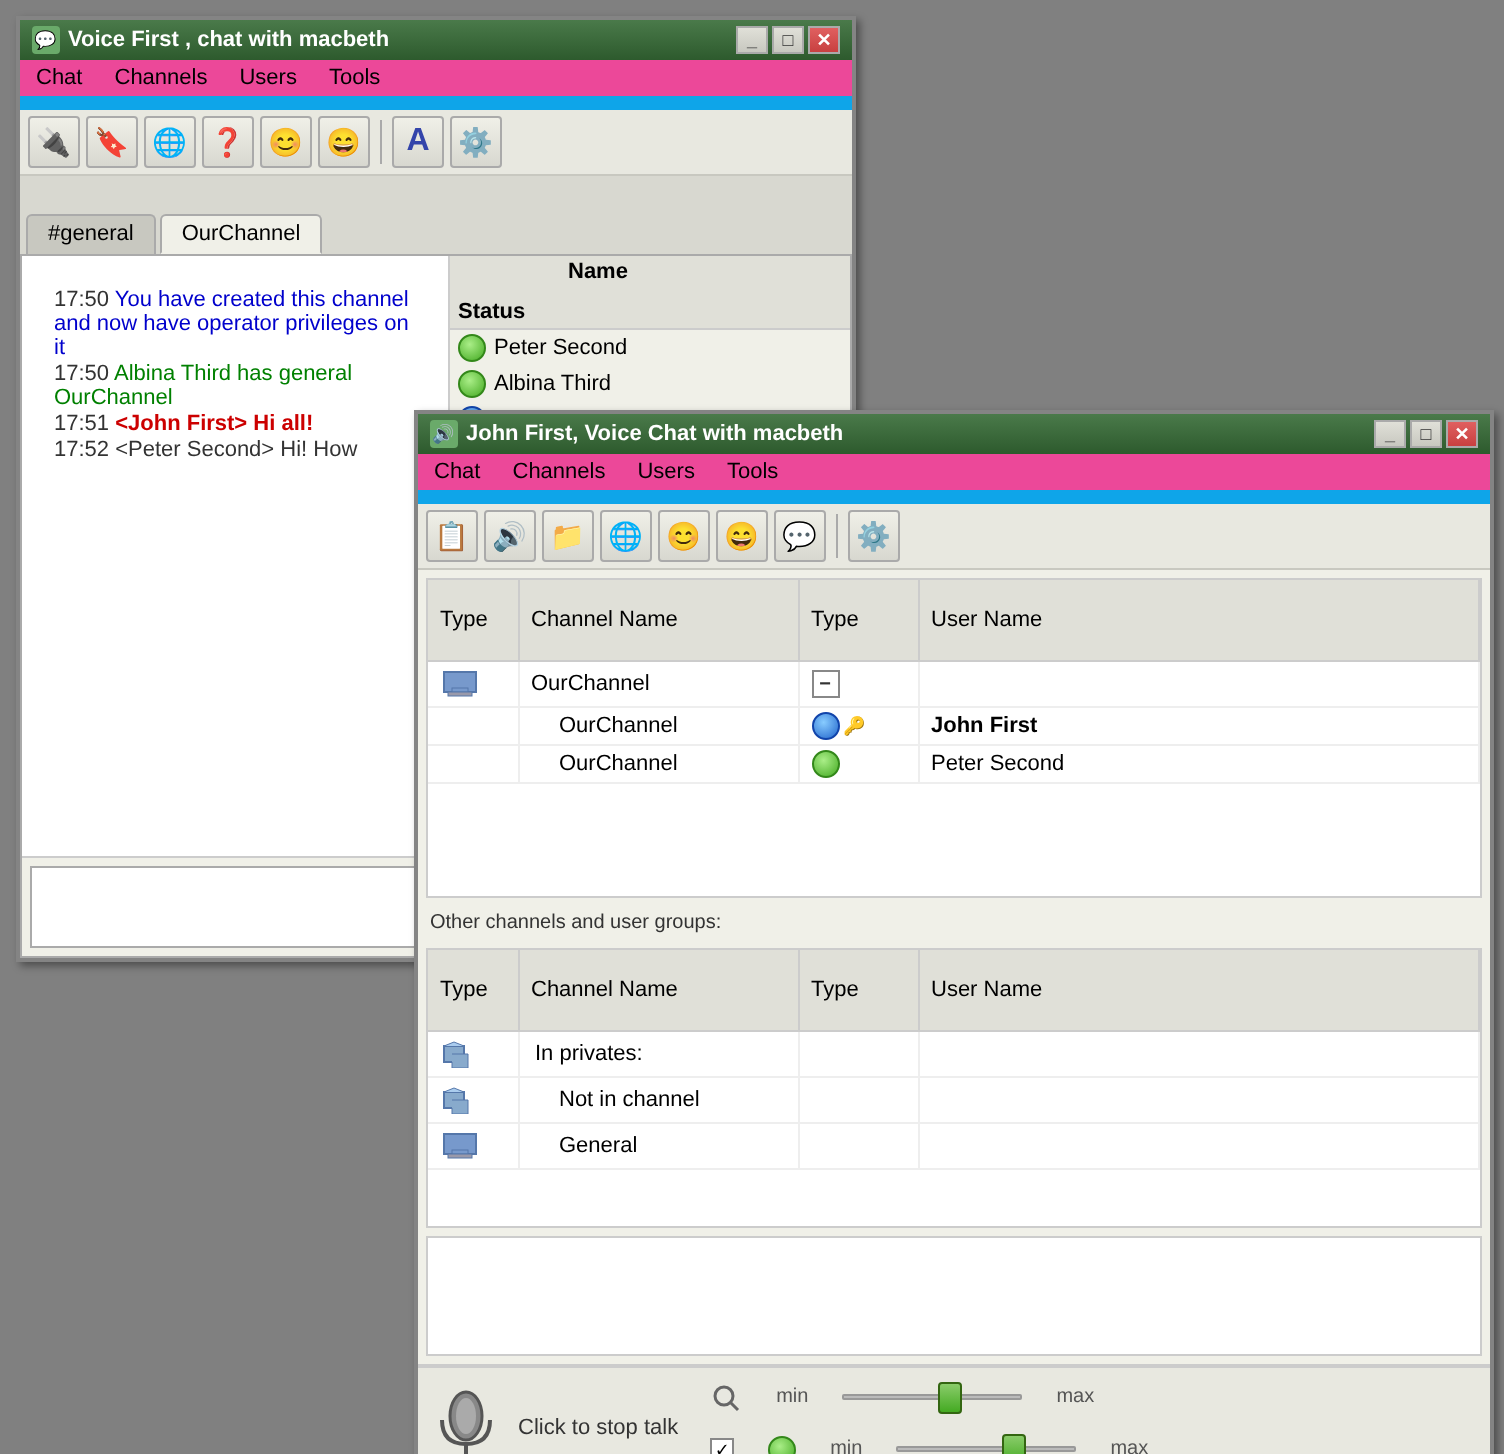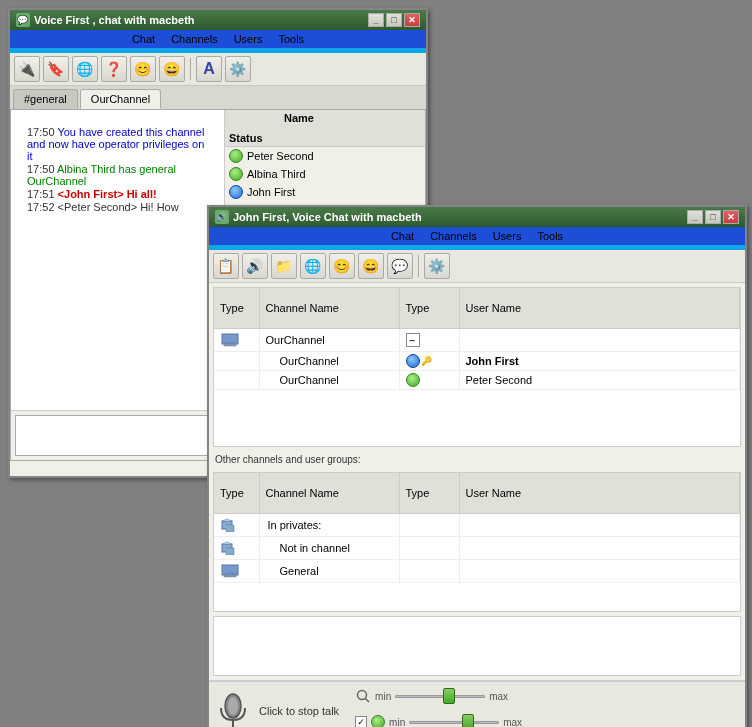--- a/index.html
+++ b/index.html
@@ -61,26 +61,25 @@
       align-items: center;
       justify-content: center;
       color: #333;
       font-weight: bold;
     }
 
     .title-btn.close { background: linear-gradient(to bottom, #e06060, #c84040); color: white; }
 
     
     .menu-bar {
-      background: #1d4ed8;
-      border-bottom: 5px solid #0ea5e9;
+      background: #ec4899;
+      border-bottom: 7px solid #0ea5e9;
       display: flex;
       padding: 2px 4px;
       gap: 8px;
-      justify-content: center;
     }
 
     .menu-item {
       font-size: 11px;
       color: #000;
       padding: 1px 4px;
       cursor: pointer;
     }
 
     
@@ -111,21 +110,21 @@
       width: 1px;
       height: 22px;
       background: #aaa;
       margin: 0 2px;
     }
 
     
     .tab-bar {
       background: #d8d8d0;
       display: flex;
-      padding: 3px 3px 0;
+      padding: 19px 3px 0;
       gap: 2px;
     }
 
     .tab {
       padding: 3px 10px;
       border: 1px solid #aaa;
       border-bottom: none;
       background: #c8c8c0;
       cursor: pointer;
       font-size: 11px;
@@ -275,21 +274,21 @@
       background: #e8e8e0;
       padding: 6px;
       display: flex;
       align-items: center;
       gap: 8px;
     }
 
     .slider-row {
       display: flex;
       align-items: center;
-      gap: 4px;
+      gap: 17px;
       margin-bottom: 4px;
     }
 
     .cb {
       width: 12px;
       height: 12px;
       border: 1px solid #888;
       background: white;
       display: flex;
       align-items: center;

